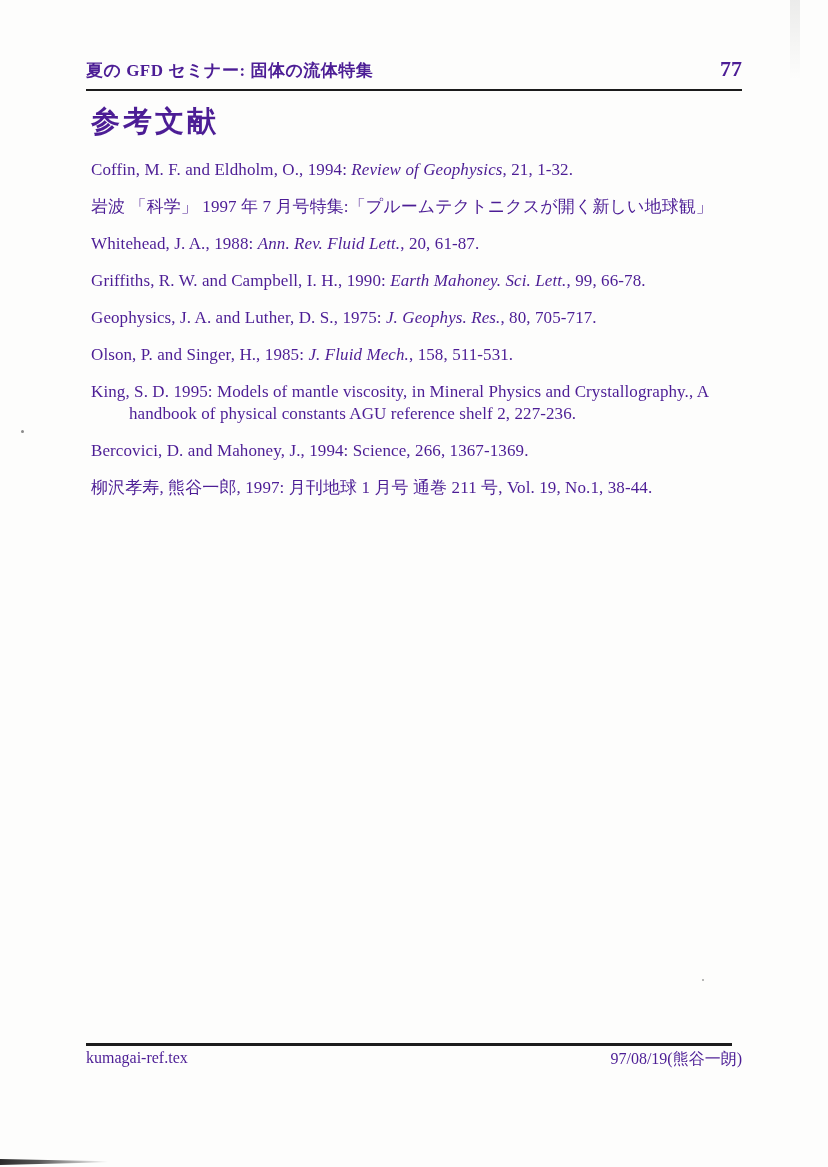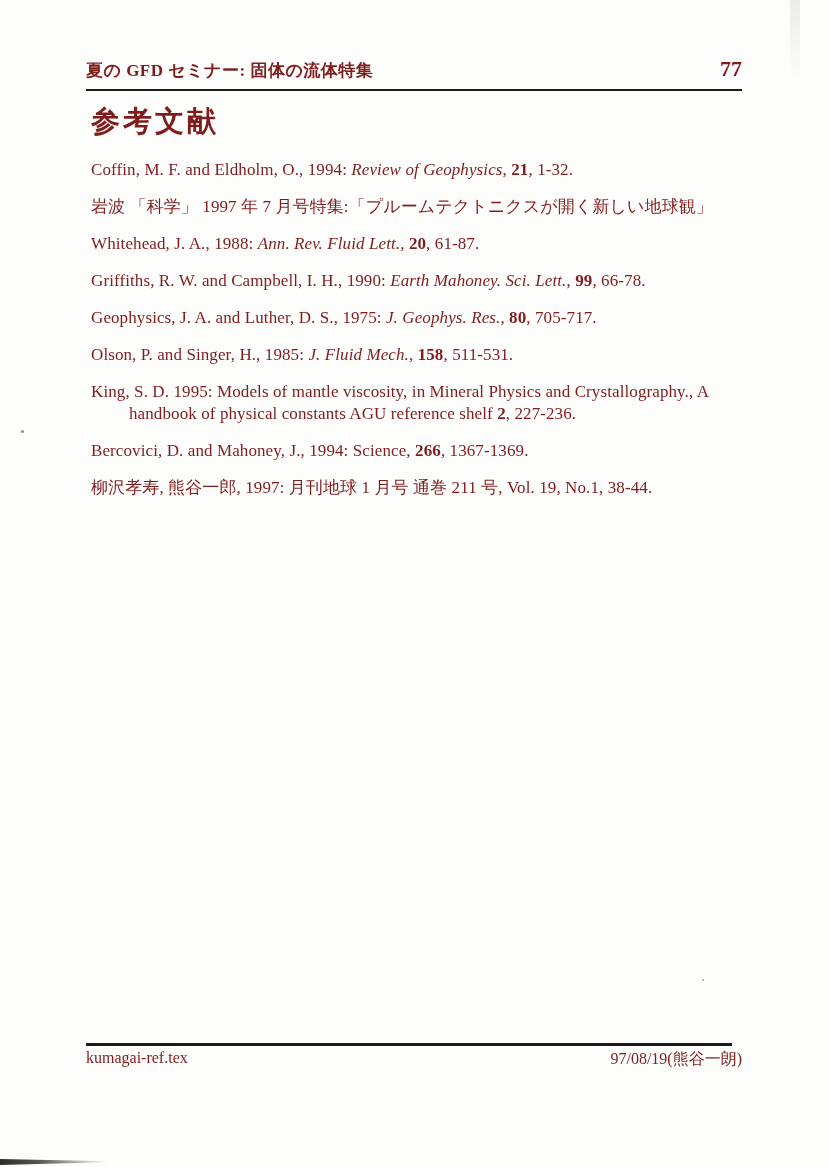--- a/index.html
+++ b/index.html
@@ -8,21 +8,21 @@
     background: #e8e8e8;
   }
   .page {
     position: relative;
     width: 828px;
     height: 1167px;
     margin: 0 auto;
     background: #fdfdfc;
     overflow: hidden;
     font-family: "Liberation Serif", "DejaVu Serif", serif;
-    color: #7f1d1d;
+    color: #4c1d95;
   }
 
   
   .header {
     position: absolute;
     left: 86px;
     top: 56px;
     width: 656px;
     display: flex;
     justify-content: space-between;
@@ -58,21 +58,21 @@
     width: 660px;
     font-size: 17px;
     line-height: 22px;
   }
   .ref {
     margin-bottom: 15px;
     padding-left: 38px;
     text-indent: -38px;
   }
   .ref em { font-style: italic; }
-  .ref strong { font-weight: bold; }
+  .ref strong { font-weight: normal; }
   .ref span, .ref em, .ref strong { letter-spacing: 0.1px; }
 
   
   .footer-rule {
     position: absolute;
     left: 86px;
     top: 1043px;
     width: 646px;
     height: 2.5px;
     background: #1c1c1c;

